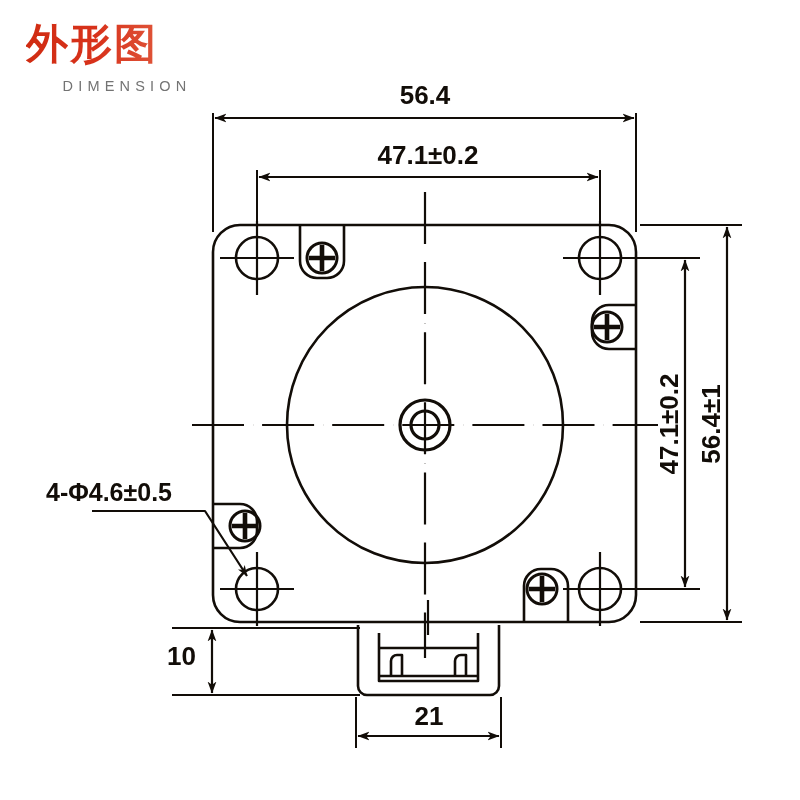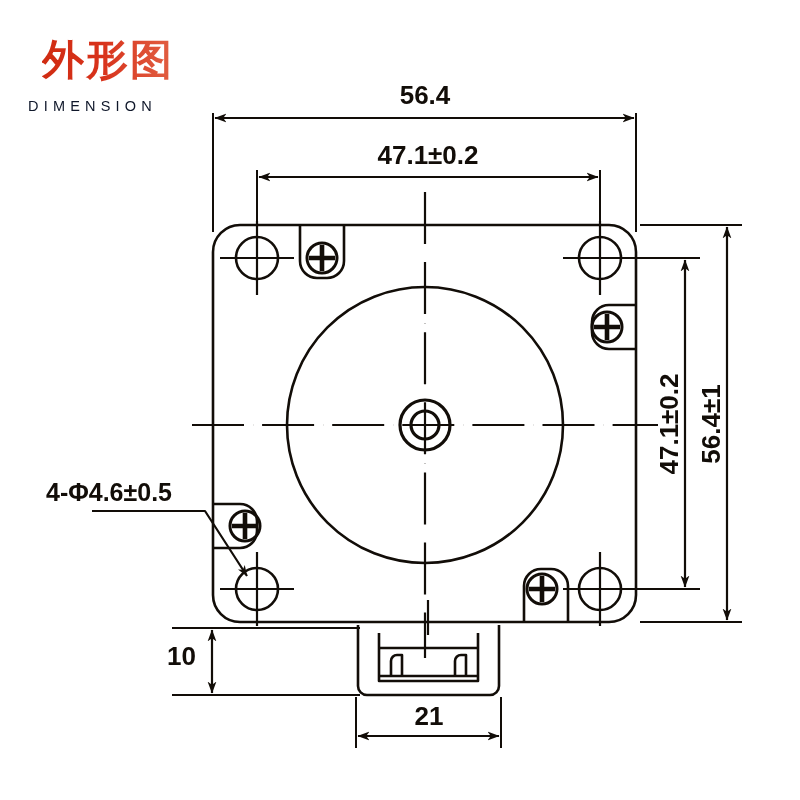--- a/index.html
+++ b/index.html
@@ -39,31 +39,32 @@
     font-family: Liberation Serif, serif;
     font-size: 42px;
     font-weight: 700;
     letter-spacing: 2px;
     line-height: 1.05;
     color: #d8321b;
     background: linear-gradient(90deg, #d02c12 0%, #d8321b 35%, #e0583c 70%, #e06a4c 100%);
     -webkit-background-clip: text;
     background-clip: text;
     -webkit-text-fill-color: transparent;
-    margin: 16px;
+    margin: 0;
     padding: 0;
   }
   .title-en {
     font-family: "Liberation Sans", sans-serif;
     font-size: 14.5px;
     font-weight: 400;
     letter-spacing: 5.2px;
-    color: #0f172a;
-    margin: 4px 0 0 2px;
+    color: #737373;
+    margin: 12px 0 0 2px;
     padding: 0;
+    text-align: center;
   }
   svg text {
     font-family: "Liberation Sans", sans-serif;
     fill: #120d08;
   }
   .dimtext {
     font-size: 26px;
     font-weight: 700;
   }
   .dimtext-sm {

